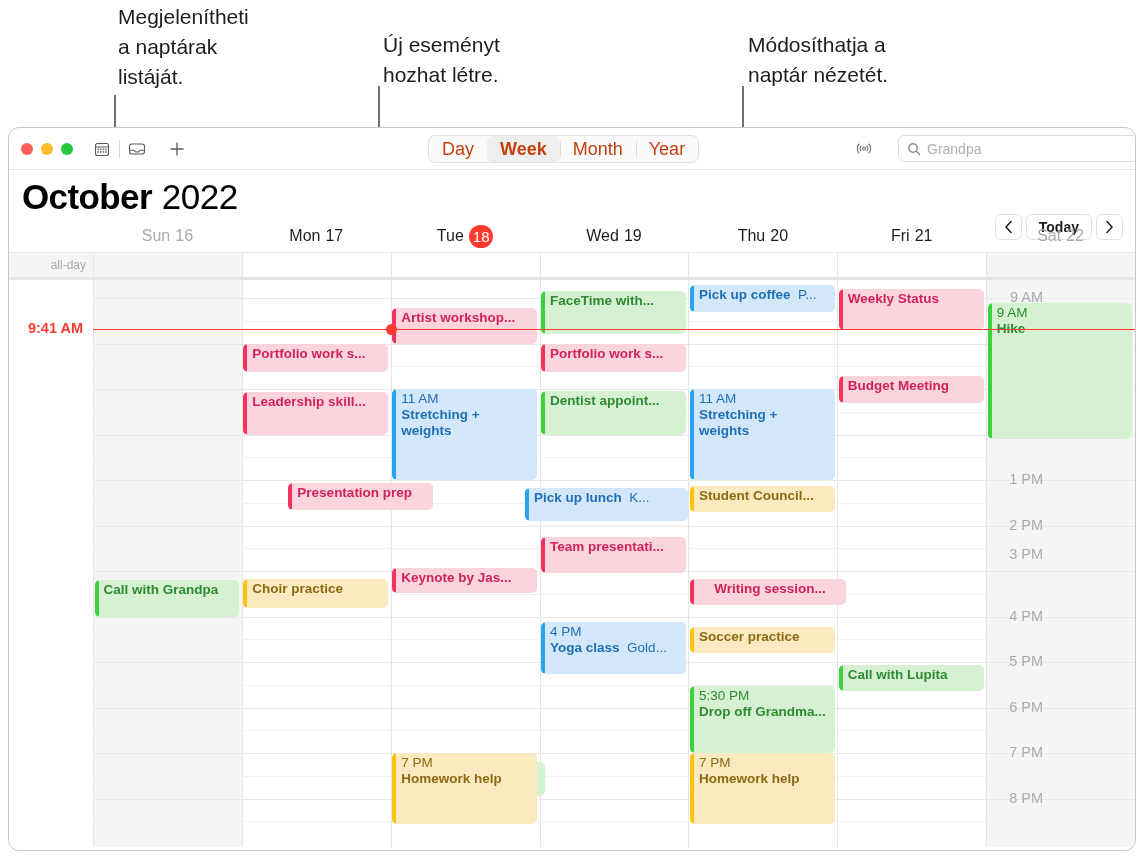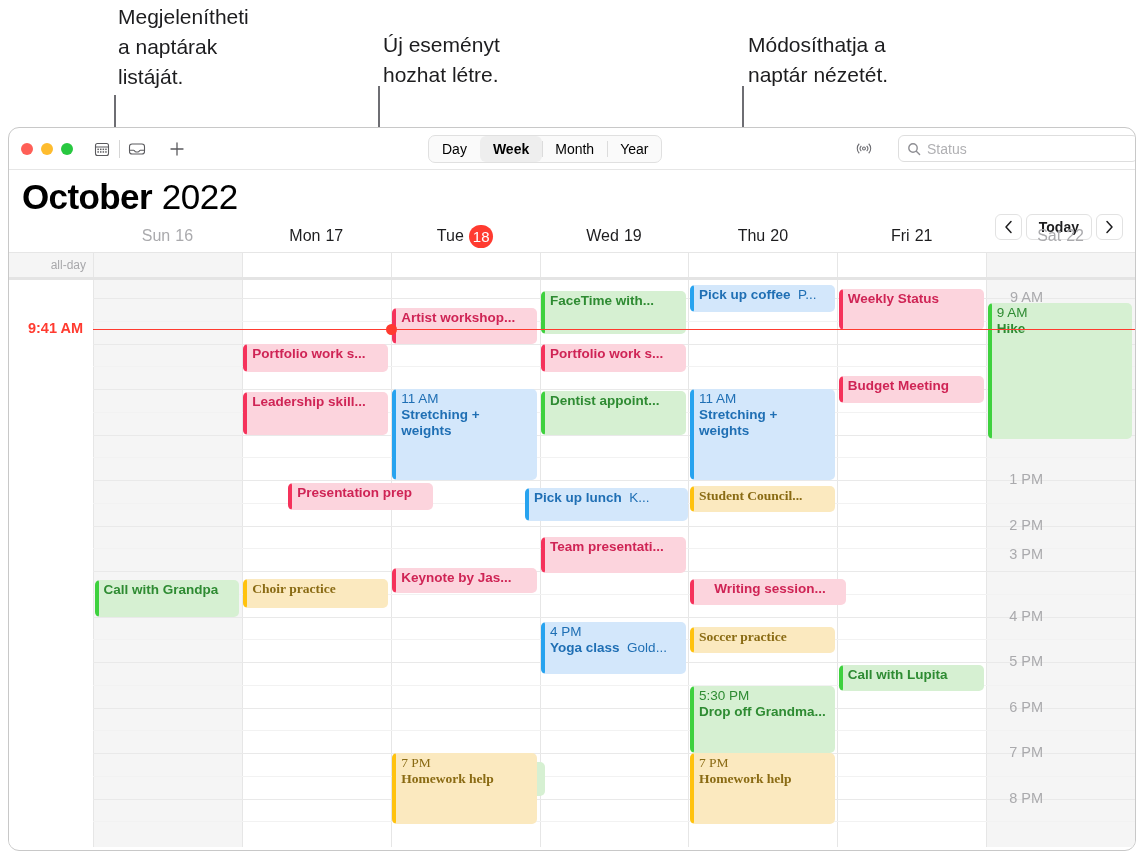--- a/index.html
+++ b/index.html
@@ -59,21 +59,21 @@
     position: absolute; left: 419px; top: 7px;
     display: flex; align-items: center;
     height: 28px;
     background: #fafafa;
     border: 1px solid #e0e0e0;
     border-radius: 7px;
     overflow: hidden;
   }
   .seg-item {
     padding: 0 13px; height: 26px; line-height: 26px;
-    font-size: 14px; color: #000000; position: relative;
+    font-size: 18px; color: #c2410c; position: relative;
   }
   .seg-item + .seg-item::before {
     content: ""; position: absolute; left: 0; top: 5px;
     width: 1px; height: 16px; background: #dcdcdc;
   }
   .seg-item.active { background: #eeeeee; font-weight: 600; border-radius: 6px; }
   .seg-item.active::before { display: none; }
 
   .airplay { position: absolute; left: 845px; top: 11px; color: #6d6d72; }
 
@@ -184,21 +184,21 @@
   .ev .ti { display: block; overflow: hidden; text-overflow: ellipsis; }
   .ev .sub { font-weight: 400; }
   .ev.wrap { white-space: normal; }
 
   .c-pink   { background: #fcd4dd; color: #cf2455; }
   .c-pink   .bar { background: #f5325b; }
   .c-green  { background: #d6f0d2; color: #2e8b32; }
   .c-green  .bar { background: #3ed13e; }
   .c-blue   { background: #d3e7fb; color: #1f6fb4; }
   .c-blue   .bar { background: #27a3ef; }
-  .c-yellow { background: #fbe9bf; color: #8a6b14; font-family: Liberation Serif, serif; }
+  .c-yellow { background: #fbe9bf; color: #8a6b14; }
   .c-yellow .bar { background: #ffc20e; }
 </style>
 </head>
 <body>
 
 <div class="callouts">
   <div class="callout-text" id="callout-0">Megjelenítheti
 a naptárak
 listáját.</div>
   <div class="callout-text" id="callout-1">Új eseményt
@@ -276,21 +276,21 @@
       </svg>
     </div>
 
     <div class="search">
       <span style="display:flex;color:#8e8e93;">
         <svg width="14" height="14" viewBox="0 0 14 14" fill="none" stroke="currentColor" stroke-width="1.4" stroke-linecap="round">
           <circle cx="6" cy="6" r="4.2"></circle>
             <line x1="9.3" y1="9.3" x2="12.6" y2="12.6"></line>
         </svg>
       </span>
-      <span class="ph">Status</span>
+      <span class="ph">Grandpa</span>
     </div>
   </div>
 
   <div class="titlerow">
     <div class="bigtitle">
       <span class="mon">October</span>
       <span class="yr">2022</span>
     </div>
     <div class="navgrp">
       <div class="navbtn">

